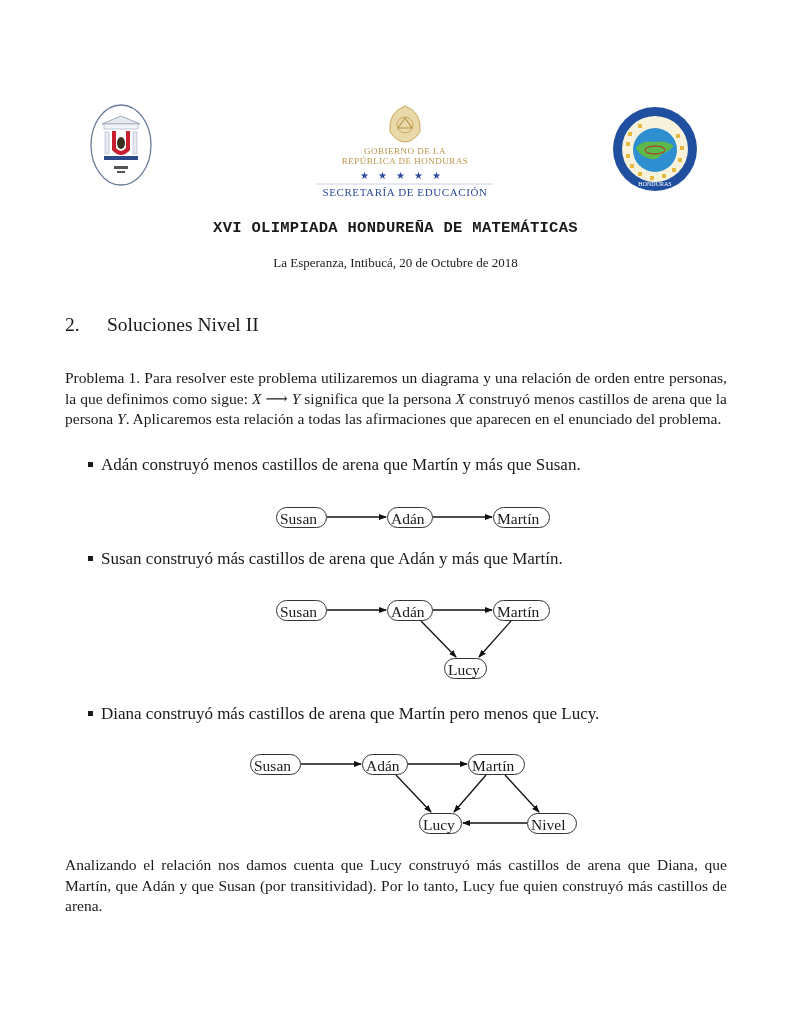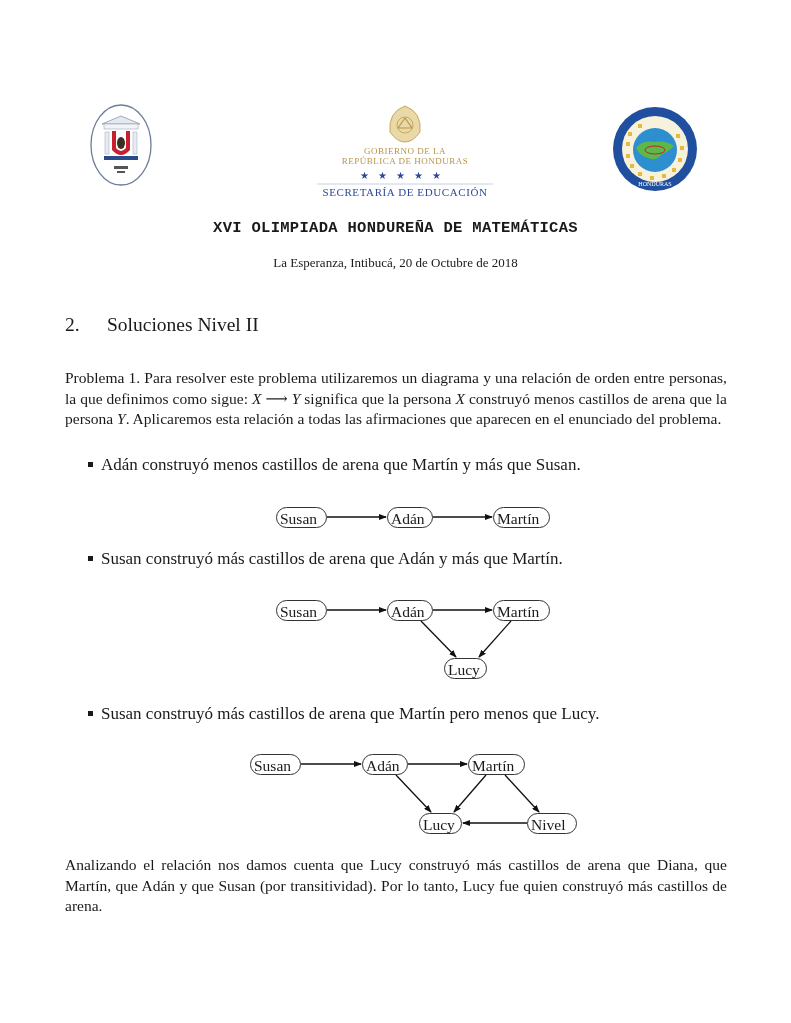--- a/index.html
+++ b/index.html
@@ -117,21 +117,21 @@
     <line x1="421" y1="621" x2="456" y2="657" stroke="#111" stroke-width="1.3" marker-end="url(#ah)"></line>
     <line x1="511" y1="621" x2="479" y2="657" stroke="#111" stroke-width="1.3" marker-end="url(#ah)"></line>
   </svg>
   <div class="node" style="left:276px; top:600px; width:51px;">Susan</div>
   <div class="node" style="left:387px; top:600px; width:46px;">Adán</div>
   <div class="node" style="left:493px; top:600px; width:57px;">Martín</div>
   <div class="node" style="left:444px; top:658px; width:43px;">Lucy</div>
 </div>
 
 <div class="bullet" style="top:704px;">
-  <span class="sq"></span><span>Susan construyó más castillos de arena que Martín pero menos que Lucy.</span>
+  <span class="sq"></span><span>Diana construyó más castillos de arena que Martín pero menos que Lucy.</span>
 </div>
 
 <div>
   <svg class="edges" width="791" height="1023">
     <line x1="301" y1="764" x2="361" y2="764" stroke="#111" stroke-width="1.3" marker-end="url(#ah)"></line>
     <line x1="408" y1="764" x2="467" y2="764" stroke="#111" stroke-width="1.3" marker-end="url(#ah)"></line>
     <line x1="396" y1="775" x2="431" y2="812" stroke="#111" stroke-width="1.3" marker-end="url(#ah)"></line>
     <line x1="486" y1="775" x2="454" y2="812" stroke="#111" stroke-width="1.3" marker-end="url(#ah)"></line>
     <line x1="505" y1="775" x2="539" y2="812" stroke="#111" stroke-width="1.3" marker-end="url(#ah)"></line>
     <line x1="527" y1="823" x2="463" y2="823" stroke="#111" stroke-width="1.3" marker-end="url(#ah)"></line>

